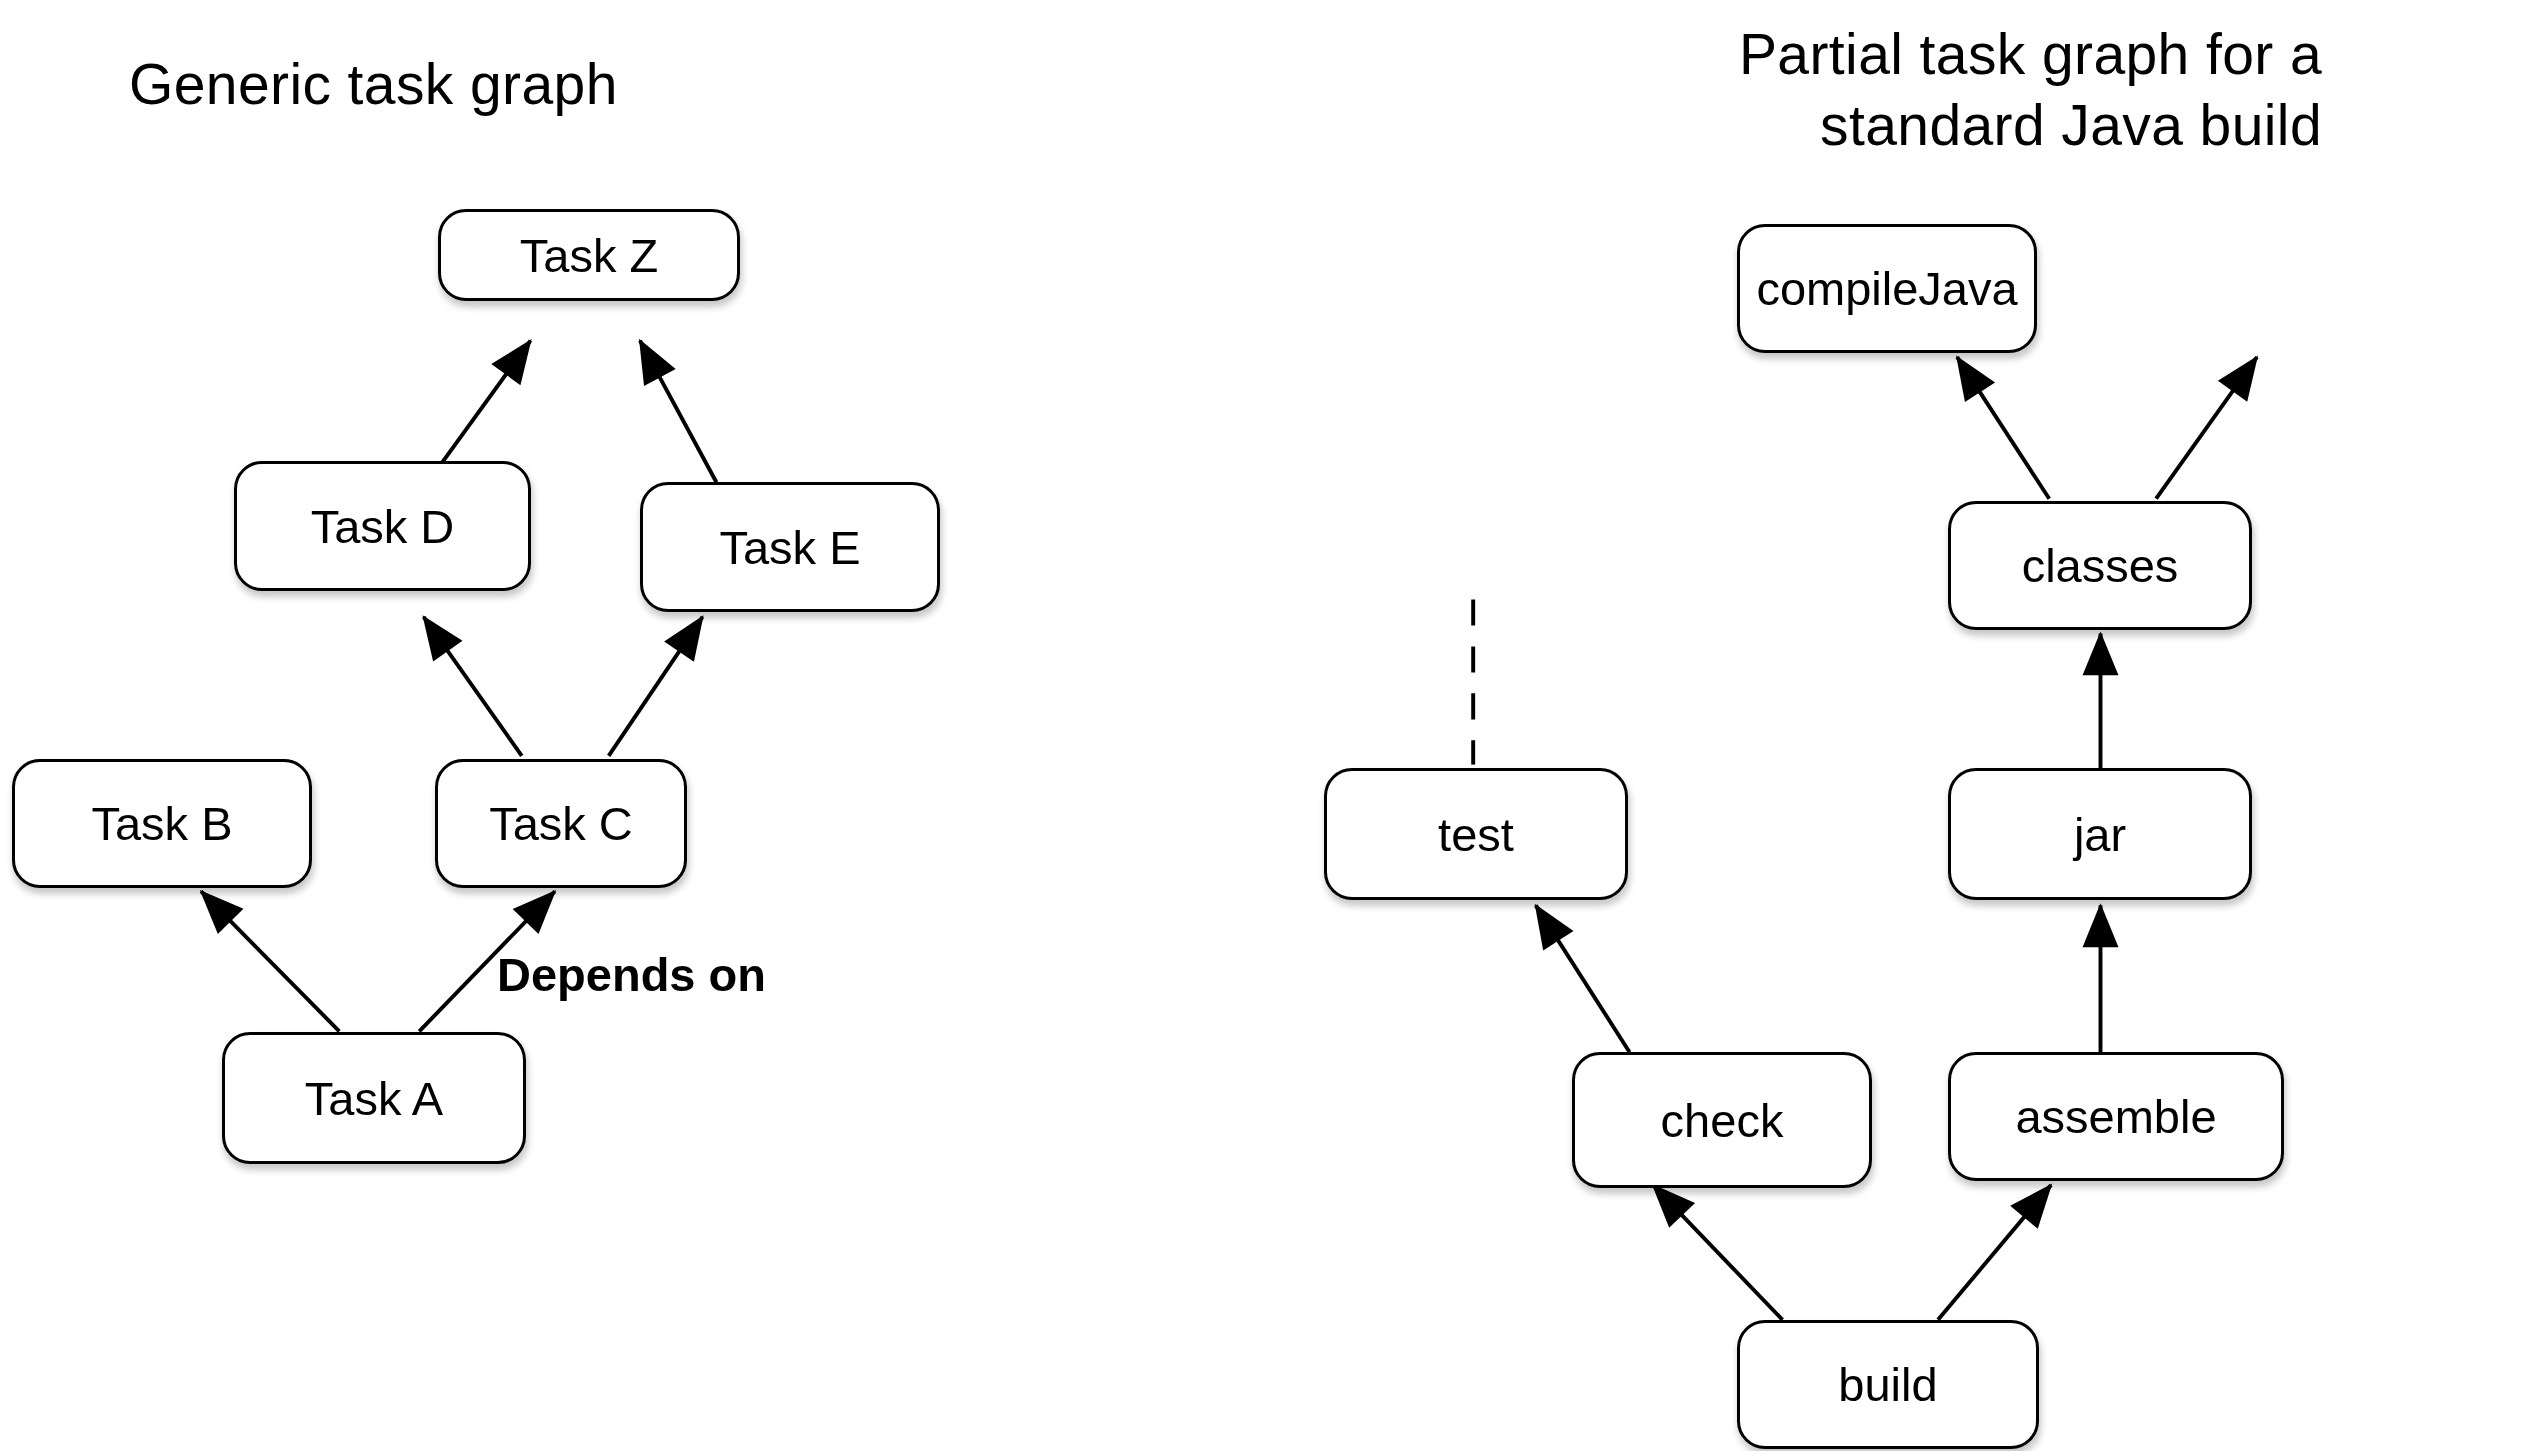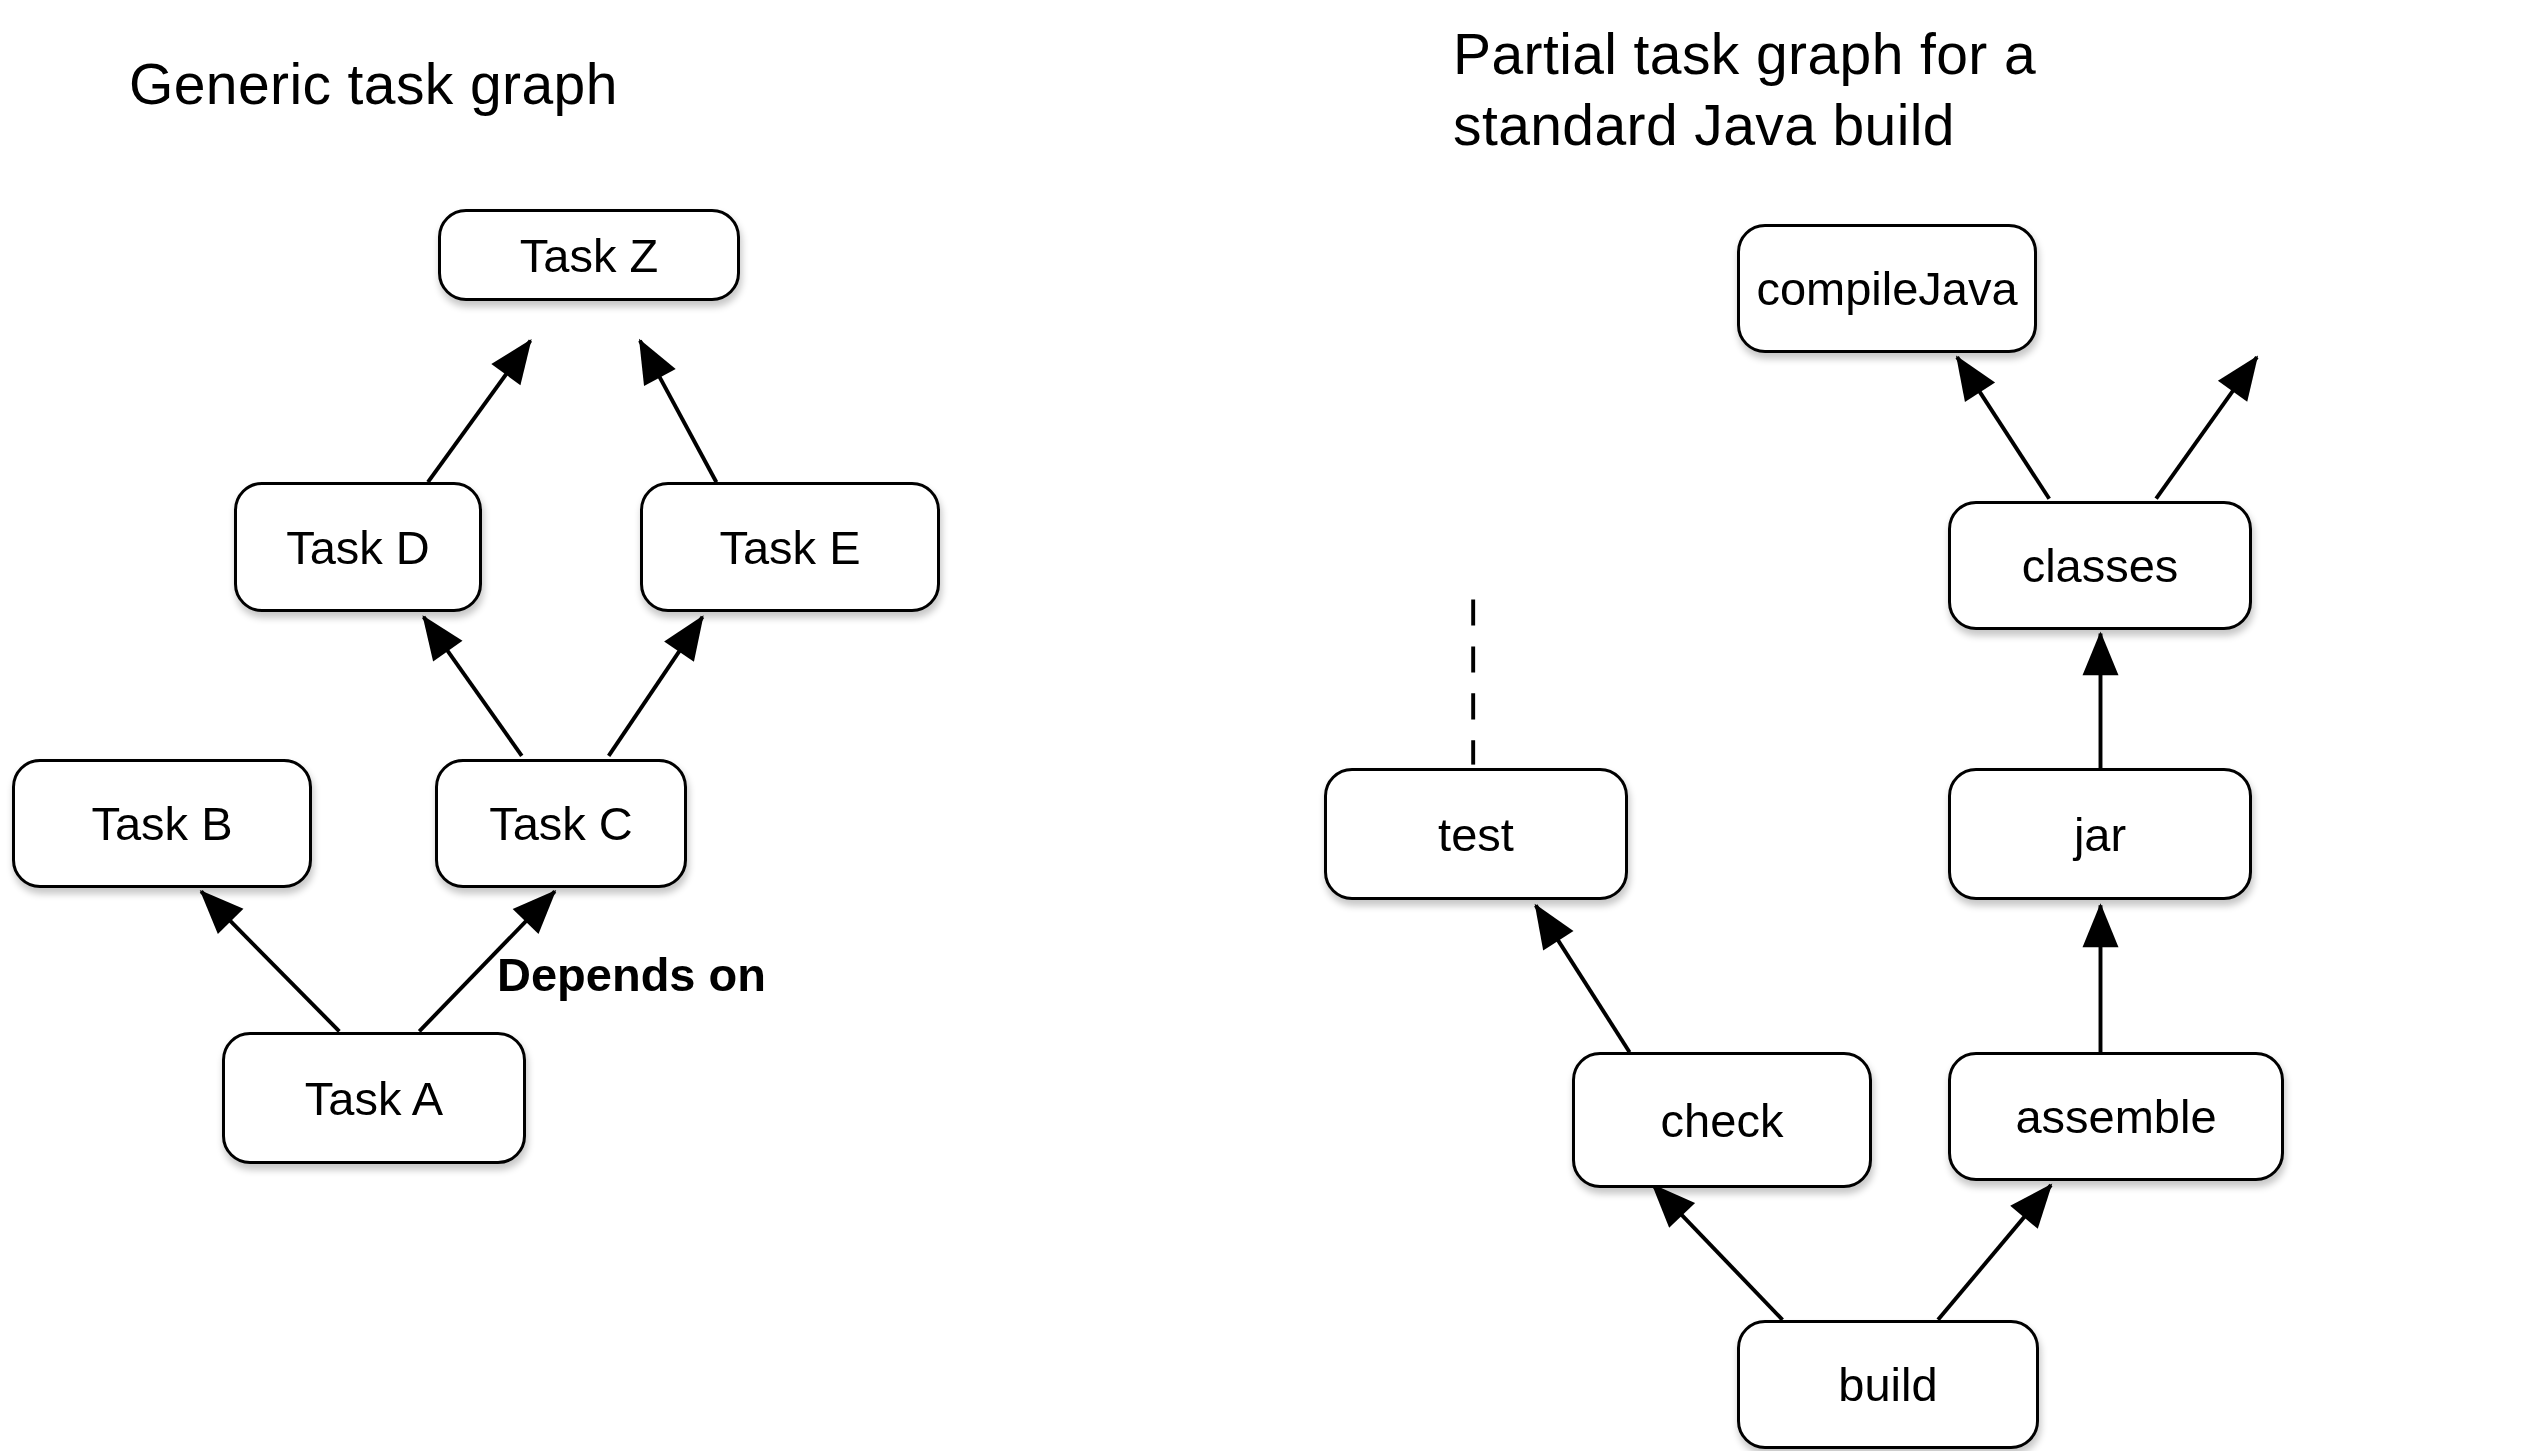--- a/index.html
+++ b/index.html
@@ -44,21 +44,21 @@
     letter-spacing: 0.4px;
   }
   #left-title {
     left: 129px;
     top: 49px;
   }
   #right-title {
     left: 1453px;
     top: 19px;
     width: 869px;
-    text-align: left;
+    text-align: right;
   }
   #edge-label {
     position: absolute;
     left: 497px;
     top: 949px;
     width: 261px;
     text-align: center;
     font-size: 47px;
     line-height: 1.1;
     white-space: nowrap;
@@ -105,21 +105,21 @@
   <div id="left-title" class="graph-title">Generic task graph</div>
 
   <div id="right-title" class="graph-title">
     <div>Partial task graph for a</div>
     <div>standard Java build</div>
   </div>
 
   <div id="edge-label">Depends on</div>
 
   <div class="node" style="left:438px;top:209px;width:302px;height:92px">Task Z</div>
-  <div class="node" style="left:234px;top:482px;width:248px;height:130px">Task D</div>
+  <div class="node" style="left:234px;top:461px;width:297px;height:130px">Task D</div>
   <div class="node" style="left:640px;top:482px;width:300px;height:130px">Task E</div>
   <div class="node" style="left:12px;top:759px;width:300px;height:129px">Task B</div>
   <div class="node" style="left:435px;top:759px;width:252px;height:129px">Task C</div>
   <div class="node" style="left:222px;top:1032px;width:304px;height:132px">Task A</div>
 
   <div class="node" style="left:1737px;top:224px;width:300px;height:129px">compileJava</div>
   <div class="node" style="left:1948px;top:501px;width:304px;height:129px">classes</div>
   <div class="node" style="left:1324px;top:768px;width:304px;height:132px">test</div>
   <div class="node" style="left:1948px;top:768px;width:304px;height:132px">jar</div>
   <div class="node" style="left:1572px;top:1052px;width:300px;height:136px">check</div>

